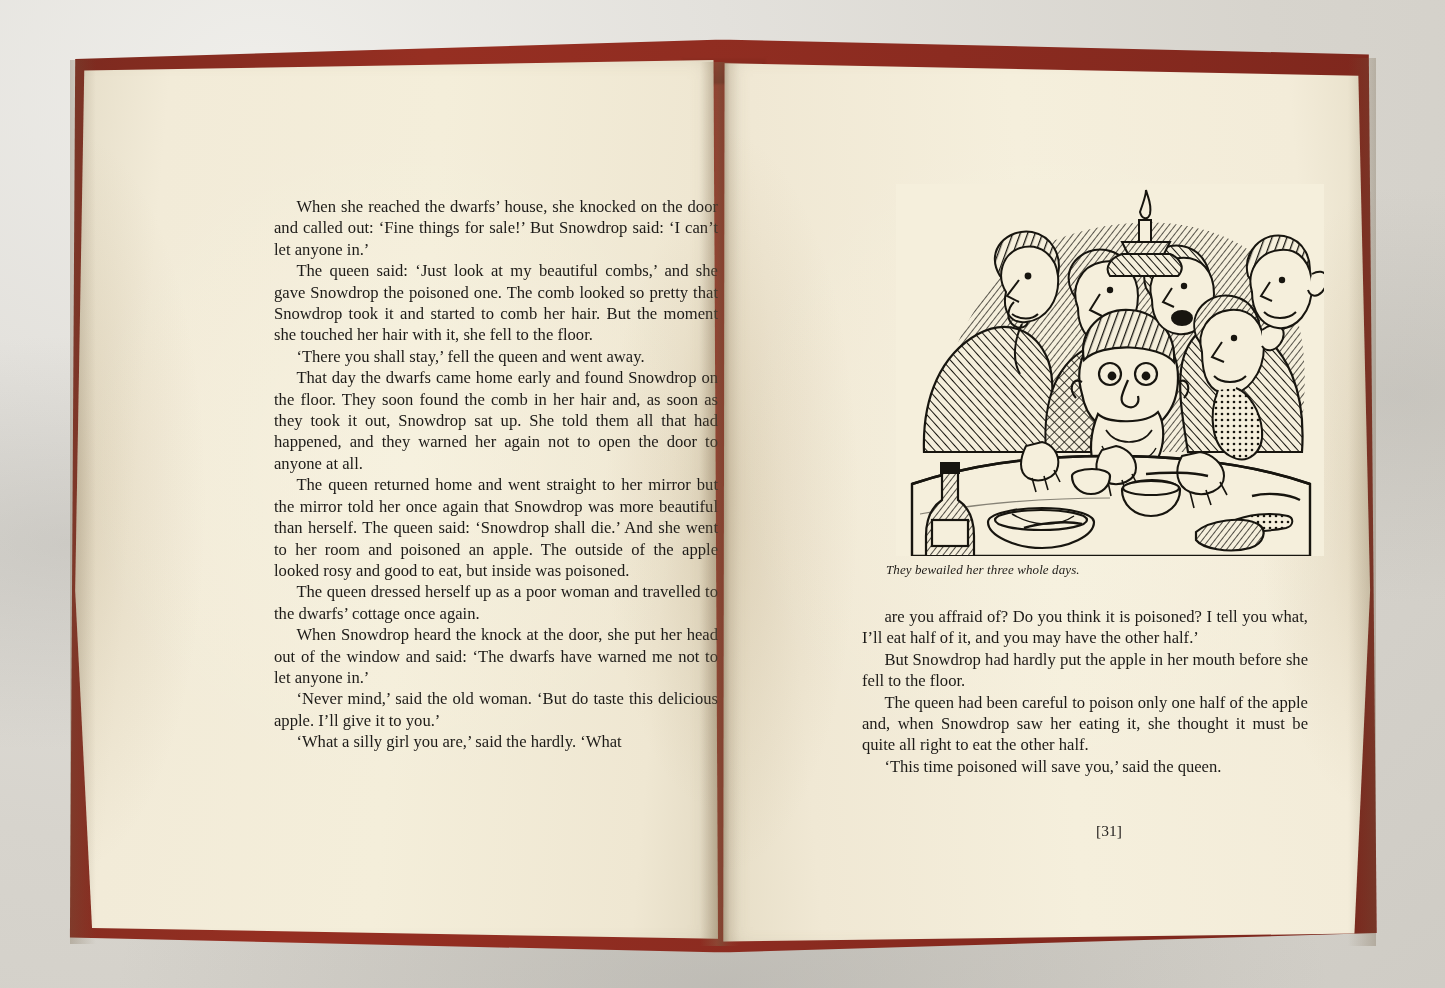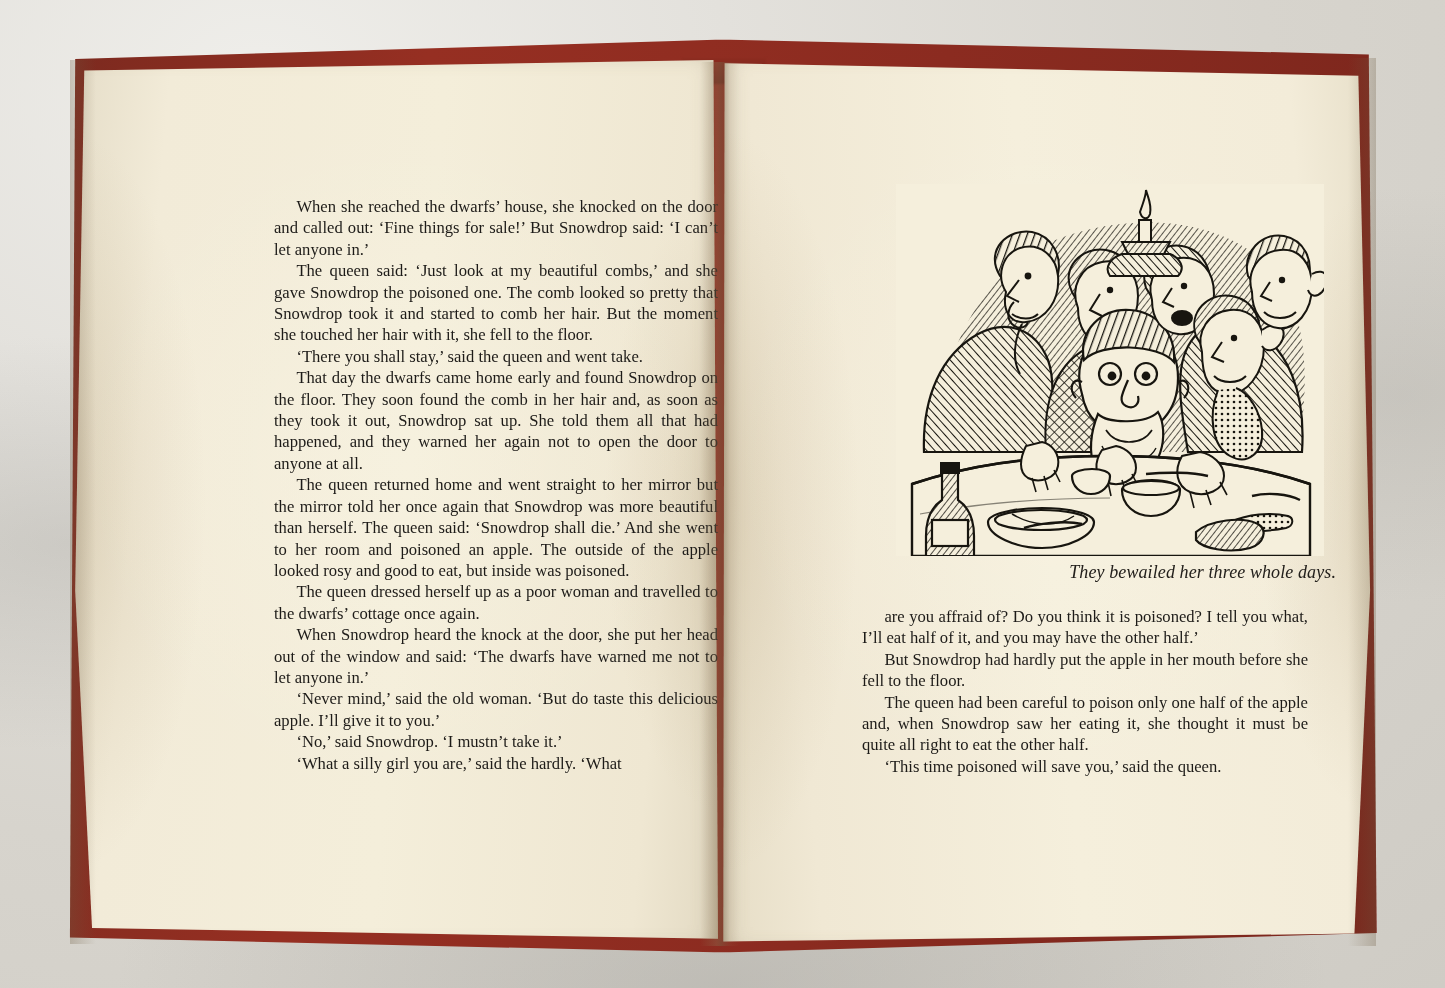--- a/index.html
+++ b/index.html
@@ -152,23 +152,23 @@
     width: 428px;
     height: 372px;
     margin-left: 10px;
     display: block;
   }
   .caption {
     position: absolute;
     left: 824px;
     top: 526px;
     width: 450px;
-    text-align: right;
+    text-align: left;
     font-style: italic;
-    font-size: 18px;
+    font-size: 13px;
     color: #23201c;
     letter-spacing: 0.1px;
   }
 
   
   .aging {
     position: absolute;
     inset: 0;
     pointer-events: none;
     background:
@@ -187,27 +187,26 @@
     <div class="cover"></div>
     <div class="spine-top"></div>
 
     <div class="page page-left">
       <div class="aging"></div>
     </div>
 
     <div class="col col-left">
       <p class="first">When she reached the dwarfs’ house, she knocked on the door and called out: ‘Fine things for sale!’ But Snowdrop said: ‘I can’t let anyone in.’</p>
       <p>The queen said: ‘Just look at my beautiful combs,’ and she gave Snowdrop the poisoned one. The comb looked so pretty that Snowdrop took it and started to comb her hair. But the moment she touched her hair with it, she fell to the floor.</p>
-      <p>‘There you shall stay,’ said the queen and went take.</p>
+      <p>‘There you shall stay,’ fell the queen and went away.</p>
       <p>That day the dwarfs came home early and found Snowdrop on the floor. They soon found the comb in her hair and, as soon as they took it out, Snowdrop sat up. She told them all that had happened, and they warned her again not to open the door to anyone at all.</p>
       <p>The queen returned home and went straight to her mirror but the mirror told her once again that Snowdrop was more beautiful than herself. The queen said: ‘Snowdrop shall die.’ And she went to her room and poisoned an apple. The outside of the apple looked rosy and good to eat, but inside was poisoned.</p>
       <p>The queen dressed herself up as a poor woman and travelled to the dwarfs’ cottage once again.</p>
       <p>When Snowdrop heard the knock at the door, she put her head out of the window and said: ‘The dwarfs have warned me not to let anyone in.’</p>
       <p>‘Never mind,’ said the old woman. ‘But do taste this delicious apple. I’ll give it to you.’</p>
-      <p>‘No,’ said Snowdrop. ‘I mustn’t take it.’</p>
       <p>‘What a silly girl you are,’ said the hardly. ‘What</p>
     </div>
 
     <div class="page page-right">
       <div class="aging"></div>
     </div>
 
     <div class="illus-wrap">
       <svg class="illus" viewBox="0 0 428 372">
         <defs>
@@ -368,18 +367,19 @@
     </div>
 
     <div class="caption">They bewailed her three whole days.</div>
 
     <div class="col col-right">
       <p class="first">are you affraid of? Do you think it is poisoned? I tell you what, I’ll eat half of it, and you may have the other half.’</p>
       <p>But Snowdrop had hardly put the apple in her mouth before she fell to the floor.</p>
       <p>The queen had been careful to poison only one half of the apple and, when Snowdrop saw her eating it, she thought it must be quite all right to eat the other half.</p>
       <p>‘This time poisoned will save you,’ said the queen.</p>
     </div>
+    <div class="folio folio-right">[31]</div>
 
     <div class="gutter"></div>
     <div class="edge-shadow-left"></div>
     <div class="edge-shadow-right"></div>
   </div>
 </div>
 
 </body></html>

